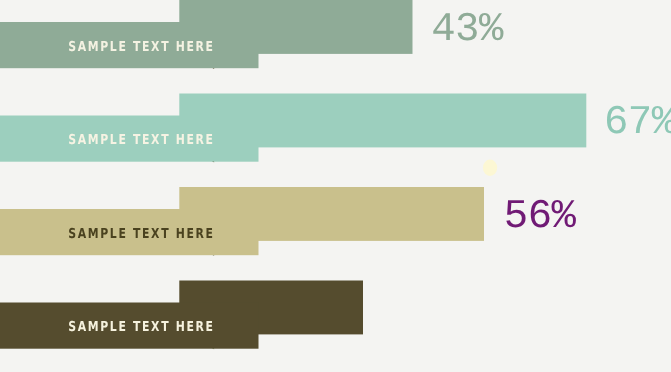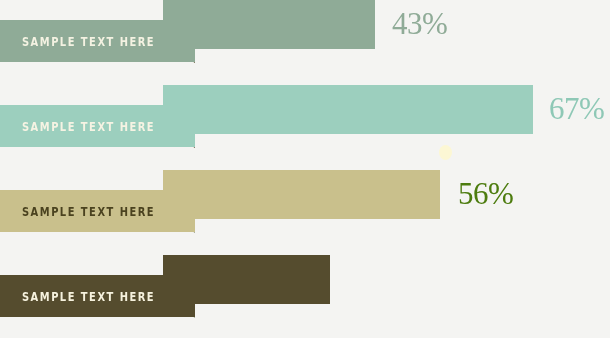--- a/index.html
+++ b/index.html
@@ -41,20 +41,21 @@
 
   
   .ribbon {
     position: absolute;
     left: 0px;
     top: 20px;
     width: 195px;
     height: 42px;
     display: flex;
     align-items: center;
+    padding-left: 40px;
   }
 
   .ribbon-label {
     padding-left: 25px;
     font-family: "DejaVu Sans Condensed", "Liberation Sans Narrow", "Liberation Sans", sans-serif;
     font-size: 12.5px;
     font-weight: 700;
     letter-spacing: 1.7px;
     white-space: nowrap;
     transform: scaleX(0.88);
@@ -63,22 +64,22 @@
 
   
   .fold {
     position: absolute;
     width: 33px;
     height: 21px;
   }
 
   .pct {
     position: absolute;
-    font-family: Liberation Serif, serif;
-    font-size: 31px;
+    font-family: Liberation Mono, monospace;
+    font-size: 37px;
     font-weight: 400;
     letter-spacing: -0.5px;
     white-space: nowrap;
   }
 
   .speck {
     position: absolute;
     width: 13px;
     height: 15px;
     border-radius: 50%;
@@ -111,21 +112,21 @@
     <div class="speck" style="left:439px; top:60px;"></div>
   </div>
 
   <div class="row" style="top:170px;">
     <div class="bar" style="width:277px; background:#c9c08c;"></div>
     <div class="fold" style="left:162px; top:42px; background:#8d9079;
                 clip-path: polygon(0% 0%, 100% 0%, 100% 100%);"></div>
     <div class="ribbon" style="background:#c9c08c;">
       <span class="ribbon-label" style="color:#4a421f;">SAMPLE TEXT HERE</span>
     </div>
-    <div class="pct" style="left:458px; top:6px; color:#4d7c0f;">56%</div>
+    <div class="pct" style="left:458px; top:6px; color:#701a75;">56%</div>
   </div>
 
   <div class="row" style="top:255px;">
     <div class="bar" style="width:167px; background:#554c2e;"></div>
     <div class="fold" style="left:162px; top:42px; background:#9ba584;
                 clip-path: polygon(0% 0%, 100% 0%, 100% 100%);"></div>
     <div class="ribbon" style="background:#554c2e;">
       <span class="ribbon-label" style="color:#f6f2de;">SAMPLE TEXT HERE</span>
     </div>
   </div>

